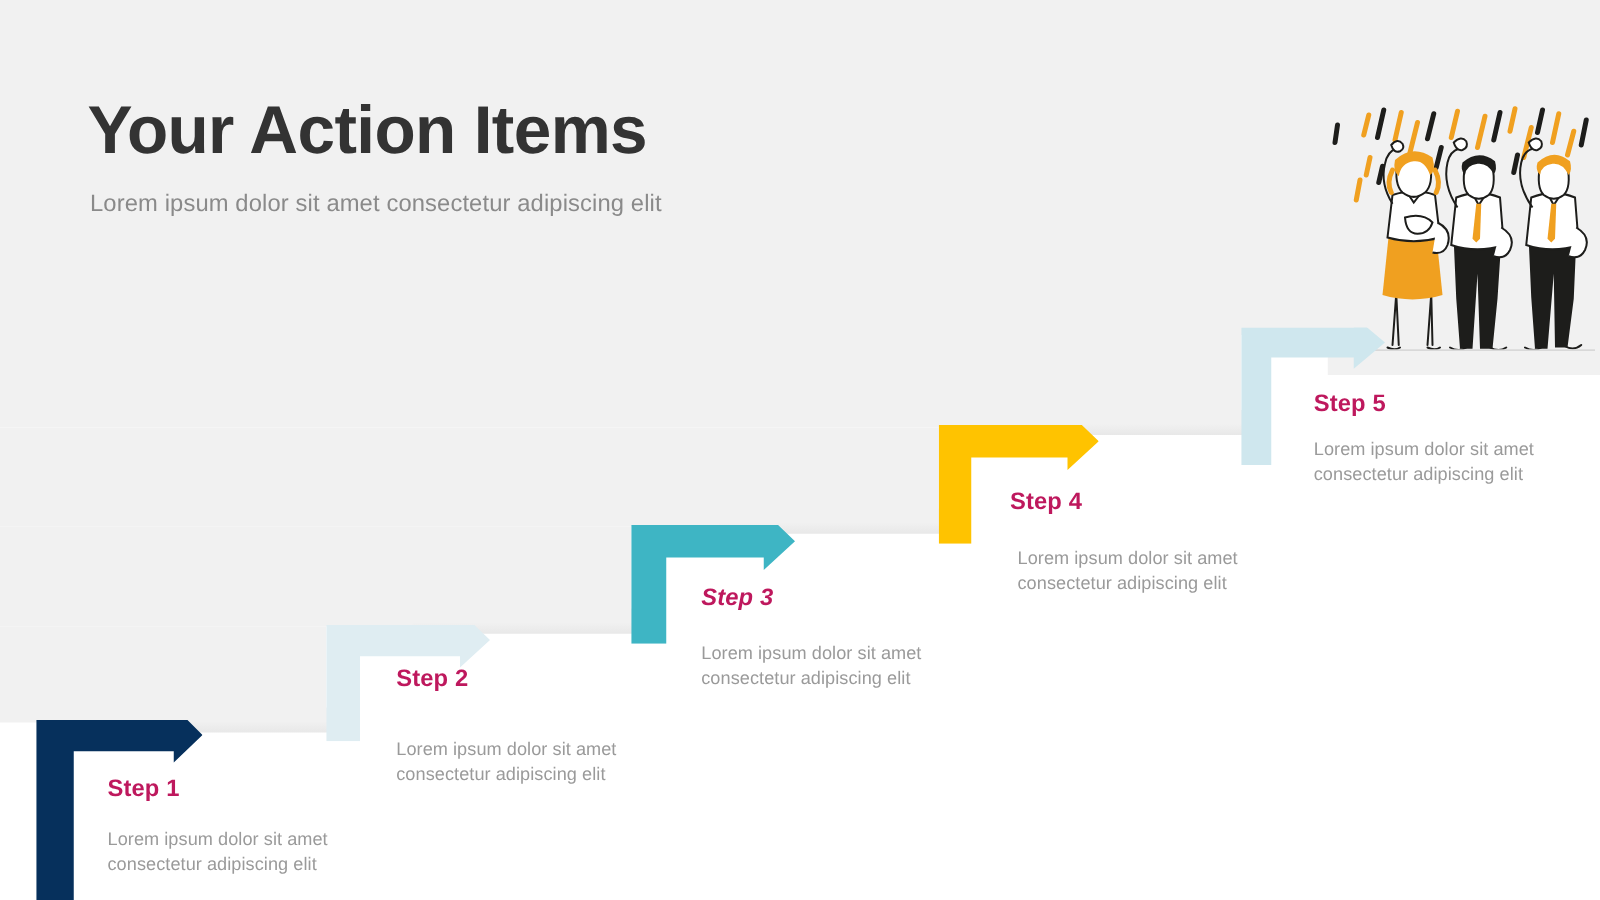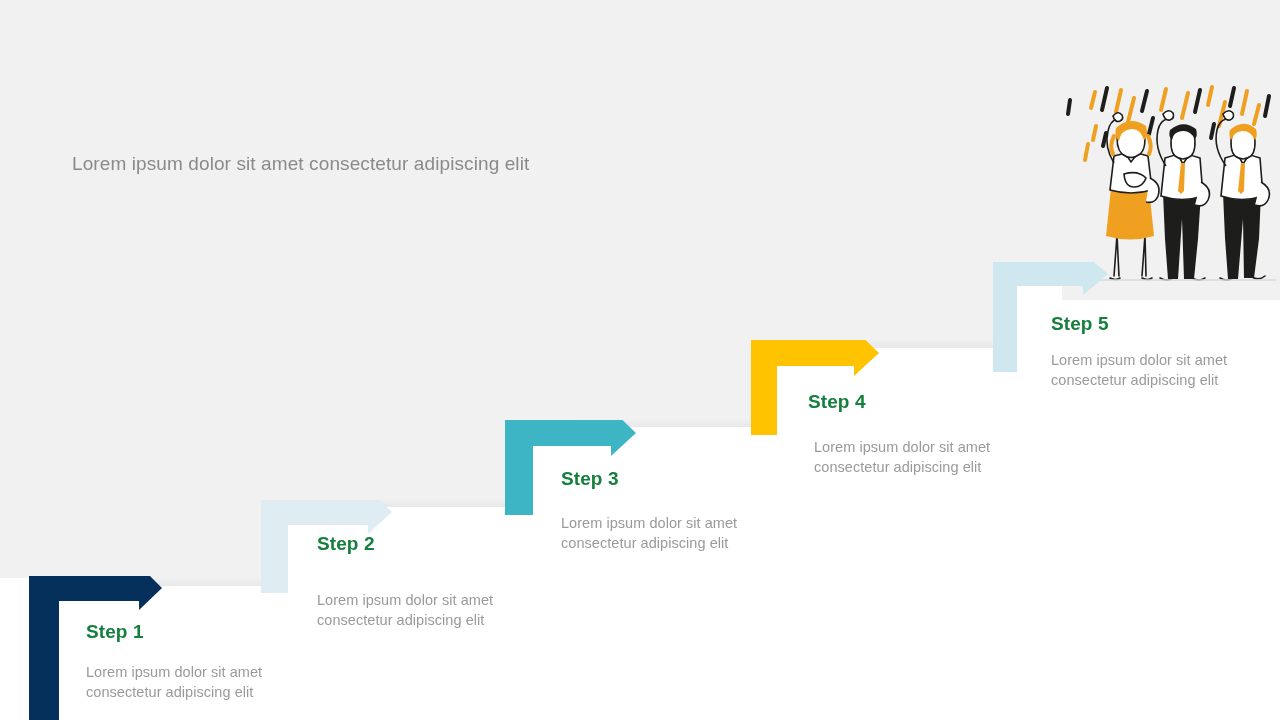--- a/index.html
+++ b/index.html
@@ -24,21 +24,21 @@
   .page-subtitle{
     position:absolute;left:72px;top:153px;
     font-size:19px;font-weight:normal;color:#8a8a8a;
     letter-spacing:0.1px;white-space:nowrap;
   }
 
   
   .step{position:absolute;}
   .step-arrow{position:absolute;left:0;top:0;}
   .step-title{
-    position:absolute;font-size:19px;font-weight:bold;color:#15803d;
+    position:absolute;font-size:19px;font-weight:bold;color:#be185d;
     white-space:nowrap;letter-spacing:0.1px;
   }
   .step-desc{
     position:absolute;font-size:14.5px;font-weight:normal;color:#9a9a9a;
     line-height:1.38;width:205px;letter-spacing:0.05px;
   }
 
   
   .illustration{position:absolute;right:0;top:78px;width:218px;height:222px;}
 </style>
@@ -55,20 +55,21 @@
 
   <div class="band" style="left:0;top:421px;width:505px;height:80px;"></div>
 
   <div class="band" style="left:0;top:501px;width:261px;height:77px;"></div>
 
   <div class="band-grad" style="left:90px;top:566px;width:175px;height:20px;"></div>
   <div class="band-grad" style="left:330px;top:487px;width:180px;height:20px;"></div>
   <div class="band-grad" style="left:575px;top:407px;width:180px;height:20px;"></div>
   <div class="band-grad" style="left:820px;top:328px;width:178px;height:20px;"></div>
 
+  <div class="page-title">Your Action Items</div>
   <div class="page-subtitle">Lorem ipsum dolor sit amet consectetur adipiscing elit</div>
 
   <div class="illustration">
     <svg viewBox="0 0 218 222" width="218" height="222" xmlns="http://www.w3.org/2000/svg">
       <rect x="0" y="0" width="218" height="222" fill="#f1f1f1"></rect>
       <g stroke="#f0a020" stroke-width="4" stroke-linecap="round">
         <line x1="33" y1="14" x2="29" y2="30"></line>
         <line x1="59" y1="12" x2="54" y2="34"></line>
         <line x1="72" y1="20" x2="66" y2="44"></line>
         <line x1="104" y1="11" x2="99" y2="32"></line>
@@ -158,21 +159,21 @@
       <path d="M0 0 H103 V-11 L128 13 L103 36 V26 H26 V95 H0 Z" fill="#ffc300"></path>
     </svg>
     <div class="step-title" style="left:57px;top:51px;text-align:center;">Step 4</div>
     <div class="step-desc" style="left:63px;top:97px;">Lorem ipsum dolor sit amet consectetur adipiscing elit</div>
   </div>
 
   <div class="step" style="left:505px;top:420px;">
     <svg class="step-arrow" width="131" height="95" viewBox="0 0 131 95" xmlns="http://www.w3.org/2000/svg">
       <path d="M0 0 H106 V-11 L131 13 L106 36 V26 H28 V95 H0 Z" fill="#3eb5c4"></path>
     </svg>
-    <div class="step-title" style="left:56px;top:48px;">Step 3</div>
+    <div class="step-title" style="left:56px;top:48px;font-style:italic;">Step 3</div>
     <div class="step-desc" style="left:56px;top:93px;">Lorem ipsum dolor sit amet consectetur adipiscing elit</div>
   </div>
 
   <div class="step" style="left:261px;top:500px;">
     <svg class="step-arrow" width="131" height="93" viewBox="0 0 131 93" xmlns="http://www.w3.org/2000/svg">
       <path d="M0 0 H107 V-11 L131 12 L107 34 V25 H27 V93 H0 Z" fill="#dfedf2"></path>
     </svg>
     <div class="step-title" style="left:56px;top:33px;">Step 2</div>
     <div class="step-desc" style="left:56px;top:90px;">Lorem ipsum dolor sit amet consectetur adipiscing elit</div>
   </div>

